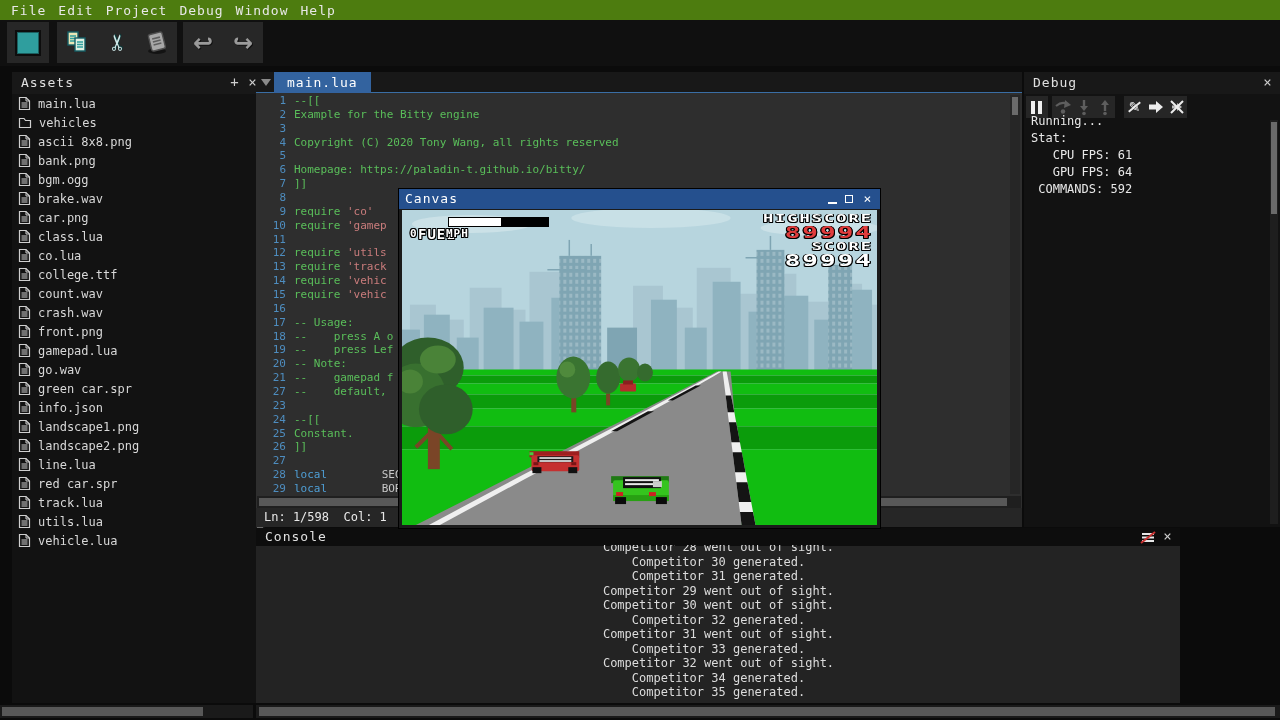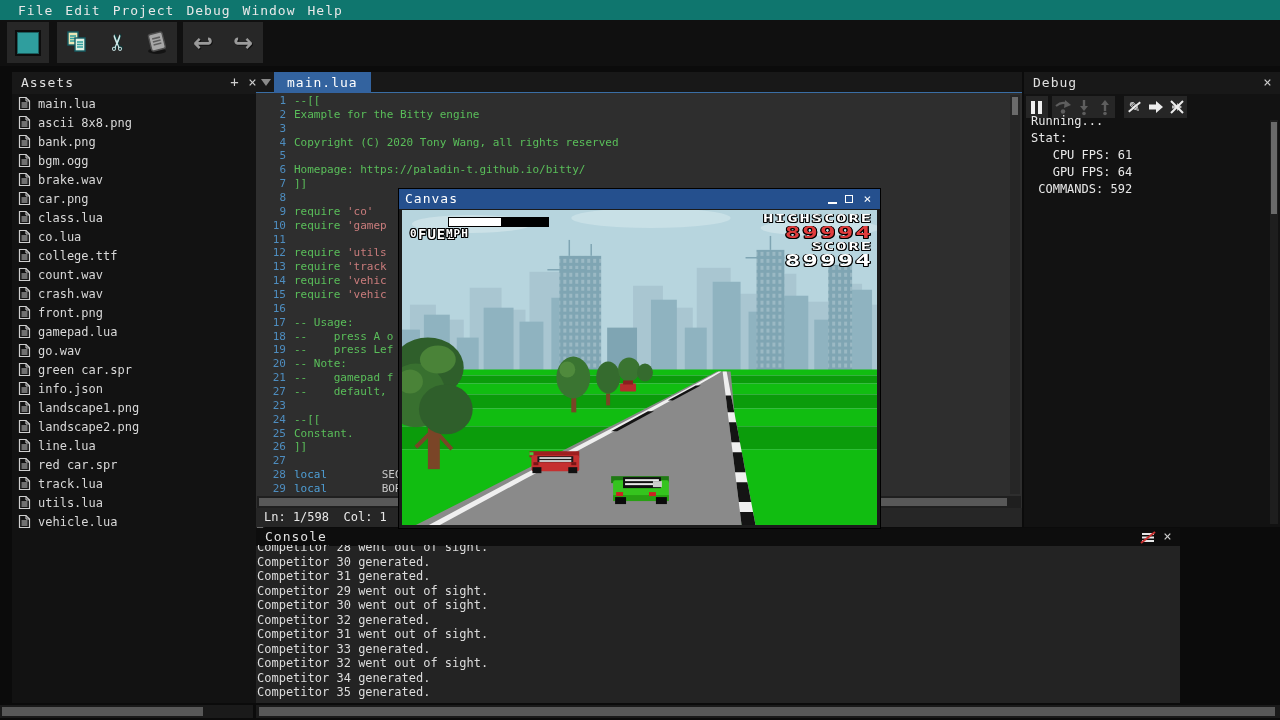--- a/index.html
+++ b/index.html
@@ -2,21 +2,21 @@
 <html><head>
 <meta charset="utf-8">
 <style>
   * { margin:0; padding:0; box-sizing:border-box; }
   html,body { width:1280px; height:720px; overflow:hidden; background:#0b0b0b;
     font-family:"DejaVu Sans Mono", monospace; }
   .app { position:absolute; inset:0; }
 
   
   .menubar { position:absolute; left:0; top:0; width:1280px; height:20px;
-    background:#0f766e; display:flex; align-items:center; padding-left:12px; }
+    background:#4d7c0f; display:flex; align-items:center; padding-left:5px; }
   .menu-item { color:#e8e8e8; font-size:13px; padding:0 6px; letter-spacing:1px; cursor:default; }
 
   
   .toolbar { position:absolute; left:0; top:20px; width:1280px; height:46px; background:#101010; }
   .tb-group { position:absolute; top:2px; height:41px; background:#272727; display:flex; align-items:center; justify-content:space-around; }
   .tb-btn { width:38px; height:38px; display:flex; align-items:center; justify-content:center; }
   .icon-run { width:26px; height:26px; background:#2f9e9e; border:2px solid #0d0d0d; box-shadow:0 0 0 1px #1c5f5f inset; }
   .uicon { font-family:"DejaVu Sans", sans-serif; font-size:24px; font-weight:bold; color:#9a9a9a; text-shadow:1px 1px 0 #111; line-height:1; }
   .icon-cut { font-family:"DejaVu Sans", sans-serif; font-size:22px; color:#cfeaea; display:inline-block; transform:rotate(-90deg); text-shadow:1px 1px 0 #0a3a3a; }
 
@@ -65,21 +65,21 @@
   .pen { font-family:"DejaVu Sans", sans-serif; color:#ececec; font-size:14px; }
   .slash { position:absolute; left:3px; top:10px; width:15px; height:2px; background:#ececec; transform:rotate(-40deg); }
   .debug-output { position:absolute; left:7px; top:41px; right:12px; color:#e8e8e8; font-size:12px; }
   .debug-output div { height:17px; line-height:17px; white-space:pre; }
   .debug-vs { right:2px; top:48px; bottom:3px; width:8px; }
 
   
   .console-panel { position:absolute; left:256px; top:528px; width:924px; height:175px; background:#232323; }
   .console-title { height:18px; line-height:18px; background:#0d0d0d; }
   .console-title .pt-btn { height:18px; line-height:17px; }
-  .console-body { position:absolute; left:0; right:0; top:17px; bottom:1px; overflow:hidden; padding-left:1px; }
+  .console-body { position:absolute; left:0; right:0; top:17px; bottom:1px; overflow:hidden; padding-left:1px;text-align:center; }
   .console-line { height:14.5px; line-height:14.5px; font-size:12px; color:#dcdcdc; white-space:pre; }
   .console-line:first-child { margin-top:-5px; }
   .console-hs { left:256px; top:705px; width:1024px; }
   .console-hs .thumb { left:3px; width:1016px; }
 
   
   .canvas-window { position:absolute; left:398px; top:188px; width:483px; height:341px;
     background:#1b1b1b; border:1px solid #000; }
   .canvas-titlebar { position:absolute; left:0; top:0; right:0; height:20px; background:#25508e;
     color:#fff; font-size:13px; line-height:20px; padding-left:6px; letter-spacing:1px; }
@@ -161,20 +161,25 @@
       <span class="pt-btn" style="right:4px;">×</span>
     </div>
     <div class="assets-list">
         <div class="asset-row">
   <svg width="13" height="15" viewBox="0 0 13 15">
     <path d="M1.5 1.5 h6.5 l3.5 3.5 v8.5 h-10 z" fill="none" stroke="#cfcfcf" stroke-width="1.2"></path>
     <path d="M8 1.5 v3.5 h3.5" fill="none" stroke="#cfcfcf"></path>
     <path d="M3.5 7 h6 M3.5 9 h6 M3.5 11 h6" stroke="#cfcfcf" stroke-width="1"></path>
   </svg>
 <span>main.lua</span></div>
+        <div class="asset-row">
+  <svg width="14" height="15" viewBox="0 0 14 15">
+    <path d="M1.5 3.5 h4.5 l1.5 2 h5 v7 h-11 z" fill="none" stroke="#cfcfcf" stroke-width="1.2"></path>
+  </svg>
+<span>vehicles</span></div>
         <div class="asset-row">
   <svg width="13" height="15" viewBox="0 0 13 15">
     <path d="M1.5 1.5 h6.5 l3.5 3.5 v8.5 h-10 z" fill="none" stroke="#cfcfcf" stroke-width="1.2"></path>
     <path d="M8 1.5 v3.5 h3.5" fill="none" stroke="#cfcfcf"></path>
     <path d="M3.5 7 h6 M3.5 9 h6 M3.5 11 h6" stroke="#cfcfcf" stroke-width="1"></path>
   </svg>
 <span>ascii 8x8.png</span></div>
         <div class="asset-row">
   <svg width="13" height="15" viewBox="0 0 13 15">
     <path d="M1.5 1.5 h6.5 l3.5 3.5 v8.5 h-10 z" fill="none" stroke="#cfcfcf" stroke-width="1.2"></path>

